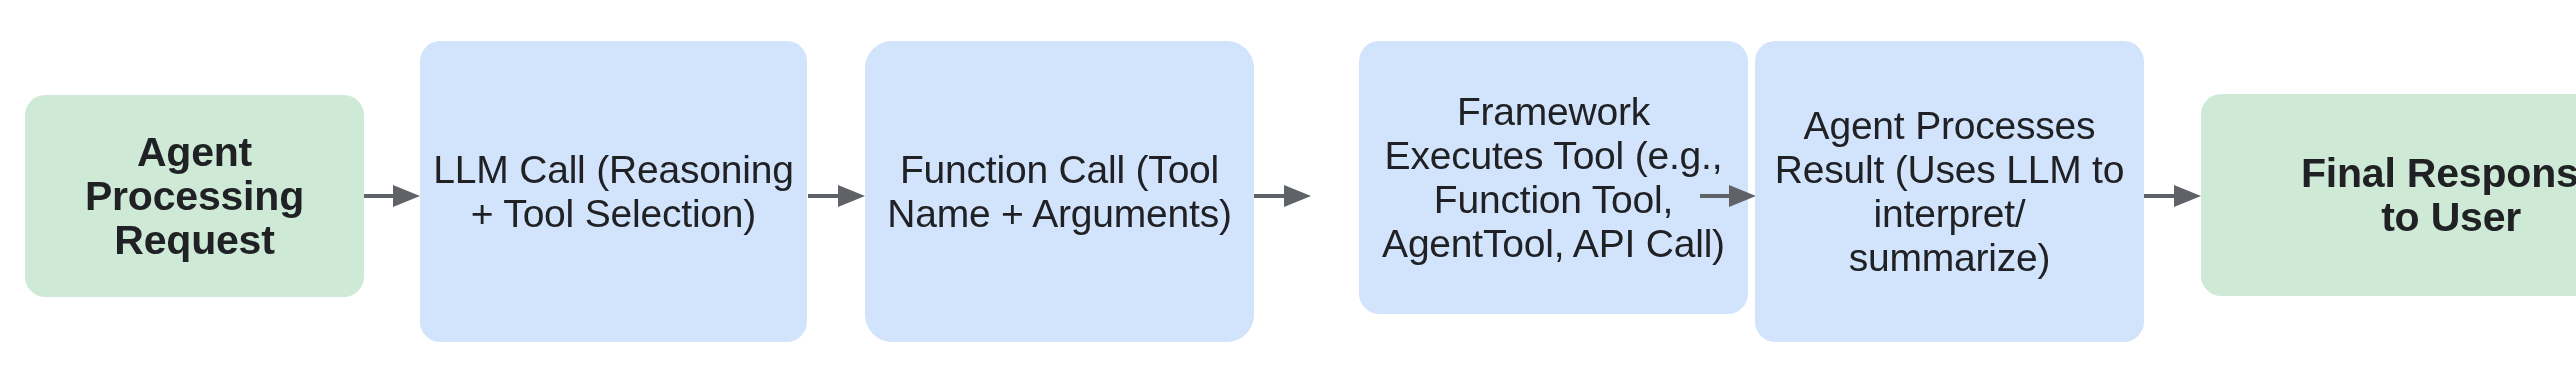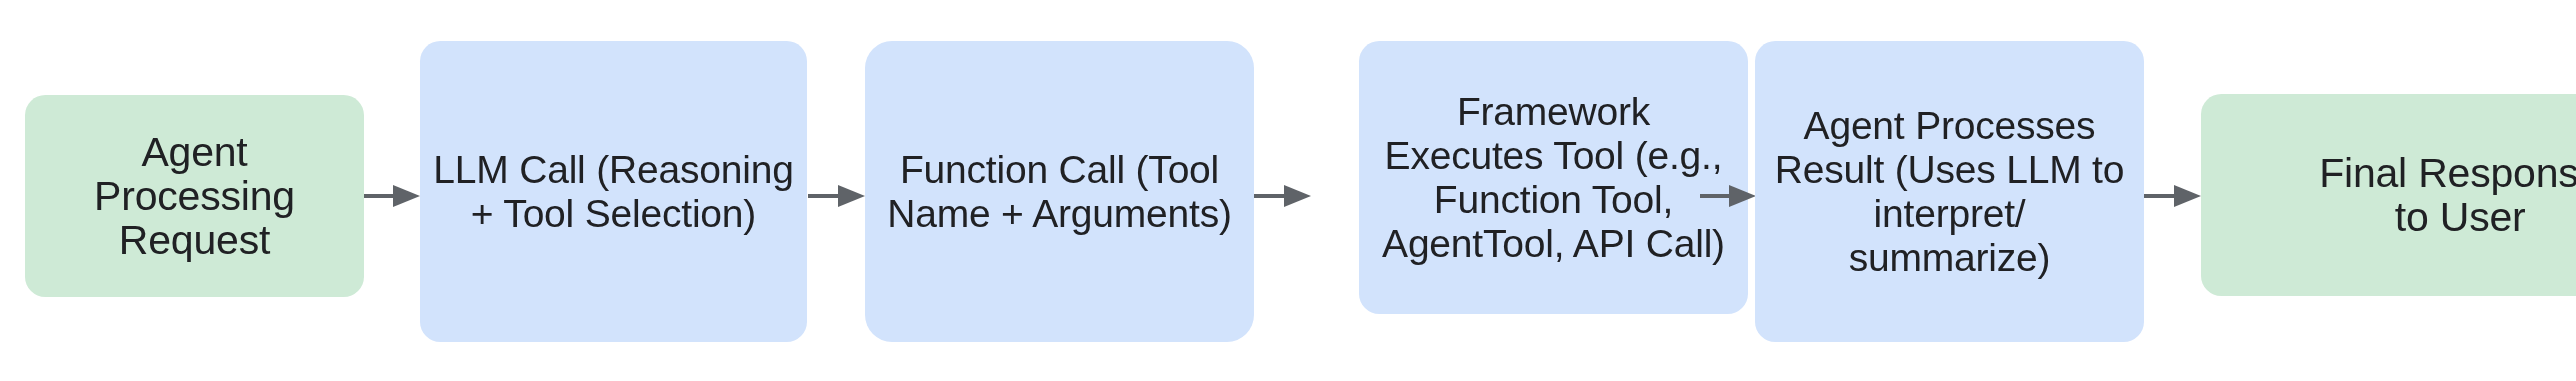--- a/index.html
+++ b/index.html
@@ -37,21 +37,21 @@
   .node.green { background: var(--green); }
   .node.blue  { background: var(--blue); }
   .node .label {
     white-space: pre-line;
     color: var(--text);
     letter-spacing: -0.2px;
   }
   .node.green .label {
     font-size: 41px;
     line-height: 44px;
-    font-weight: normal;
+    font-weight: bold;
   }
   .node.blue .label {
     font-size: 39px;
     line-height: 44px;
     font-weight: normal;
   }
   
   #node-0 { left: 25px;   top: 95px; width: 339px; height: 202px; }
   #node-1 { left: 420px;  top: 41px;  width: 387px; height: 301px; text-align: center; }
   #node-2 { left: 865px; top: 41px;  width: 389px; height: 301px; border-radius: 27px; }

